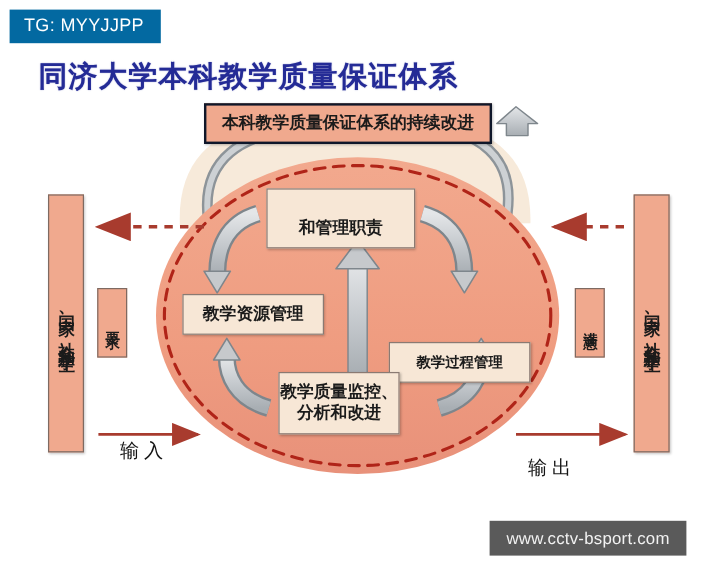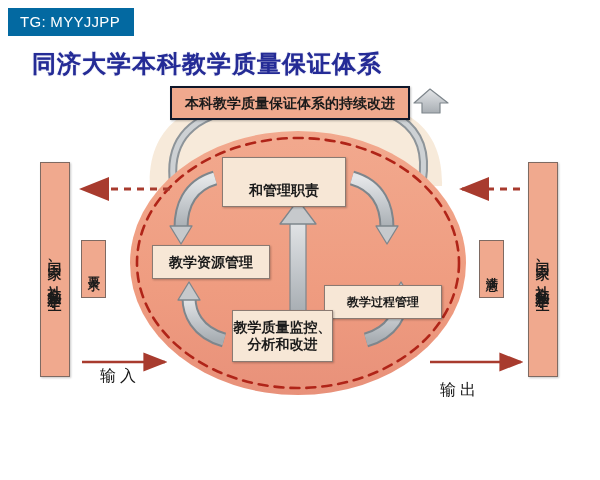--- a/index.html
+++ b/index.html
@@ -231,14 +231,15 @@
   <div class="tag" id="tag-sat">
     <span>满意</span>
   </div>
 
   <div class="iolabel" id="lab-in">输入</div>
   <div class="iolabel" id="lab-out">输出</div>
 
   <div class="diagram-title">同济大学本科教学质量保证体系</div>
 
   <div class="badge-tg">TG: MYYJJPP</div>
+  <div class="badge-wm">www.cctv-bsport.com</div>
 
 </div>
 
 </body></html>

